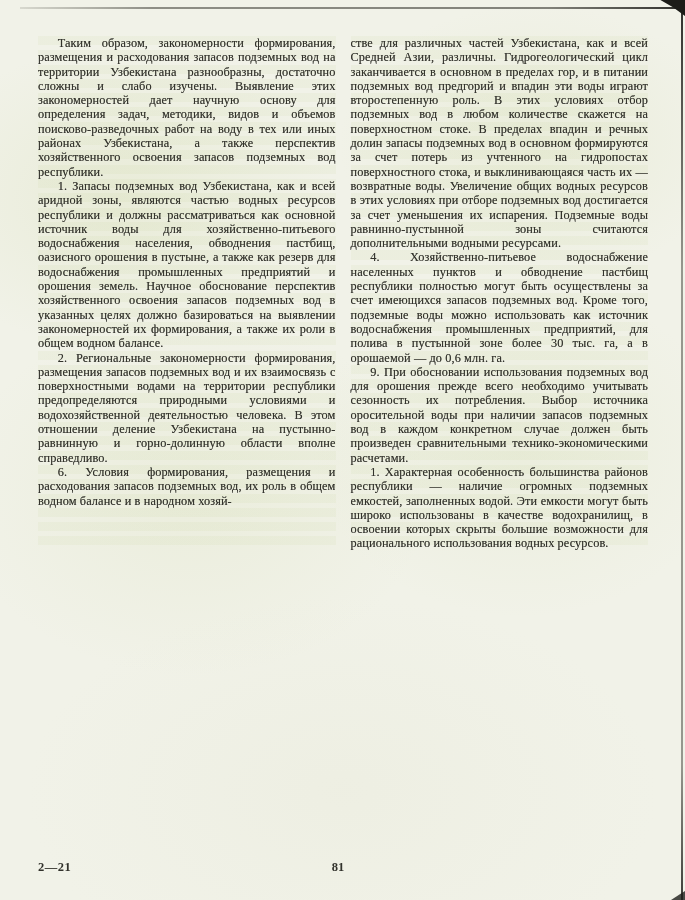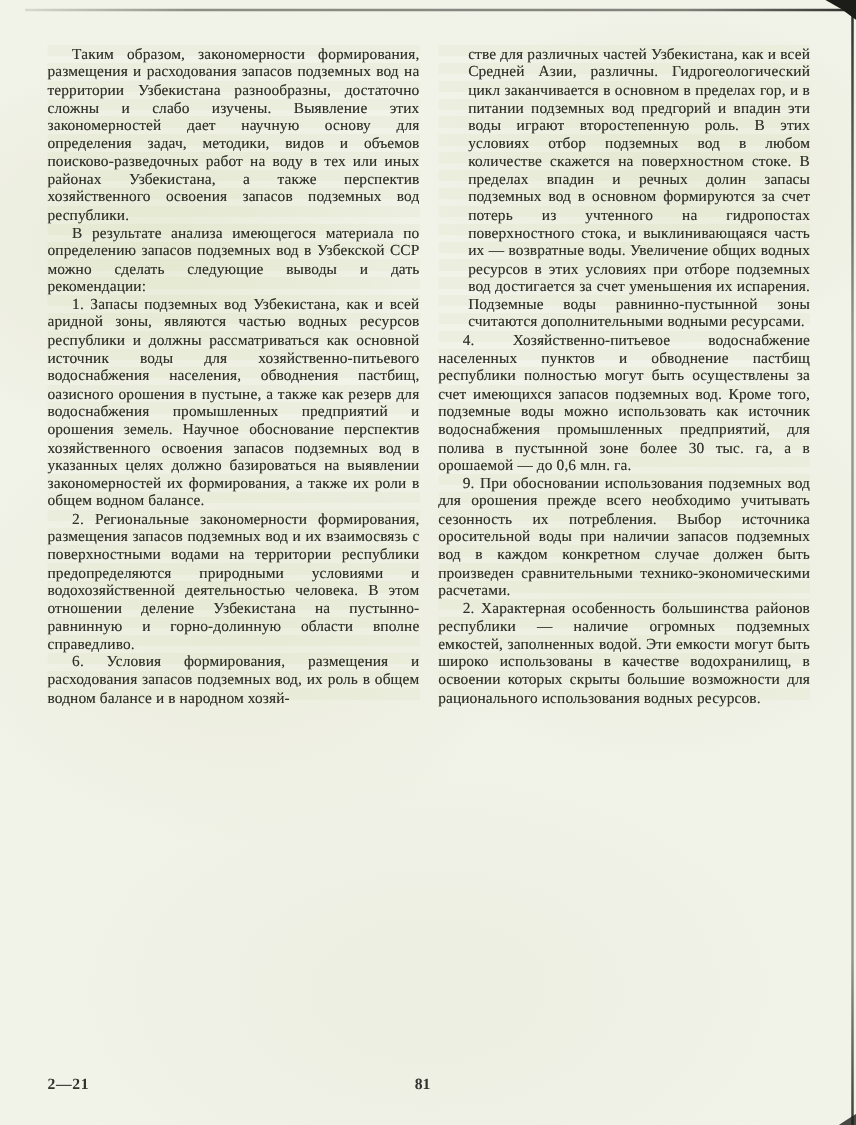--- a/index.html
+++ b/index.html
@@ -40,21 +40,20 @@
     background-image: repeating-linear-gradient(180deg,
       rgba(190,205,140,0.10) 0px, rgba(190,205,140,0.10) 9px,
       rgba(190,205,140,0) 9px, rgba(190,205,140,0) 14.3px);
   }
   .col p {
     margin: 0;
     text-indent: 1.6em;
   }
   .col p.cont {
     text-indent: 0;
-    margin-left: 24px;
   }
   .footer {
     position: absolute;
     left: 38px;
     top: 860px;
     width: 610px;
     height: 18px;
     font-size: 12.5px;
   }
   .footer .sig {
@@ -114,30 +113,29 @@
 <div class="page">
 
   <div class="edge-top"></div>
   <div class="edge-right"></div>
   <div class="corner-tr"></div>
   <div class="corner-br"></div>
 
   <div class="columns">
     <div class="col">
       <p>Таким образом, закономерности формирования, размещения и расходования запасов подземных вод на территории Узбекистана разнообразны, достаточно сложны и слабо изучены. Выявление этих закономерностей дает научную основу для определения задач, методики, видов и объемов поисково-разведочных работ на воду в тех или иных районах Узбекистана, а также перспектив хозяйственного освоения запасов подземных вод республики.</p>
-      <p>В результате анализа имеющегося материала по определению запасов подземных вод в Узбекской ССР можно сделать следующие выводы и дать рекомендации:</p>
       <p>1. Запасы подземных вод Узбекистана, как и всей аридной зоны, являются частью водных ресурсов республики и должны рассматриваться как основной источник воды для хозяйственно-питьевого водоснабжения населения, обводнения пастбищ, оазисного орошения в пустыне, а также как резерв для водоснабжения промышленных предприятий и орошения земель. Научное обоснование перспектив хозяйственного освоения запасов подземных вод в указанных целях должно базироваться на выявлении закономерностей их формирования, а также их роли в общем водном балансе.</p>
       <p>2. Региональные закономерности формирования, размещения запасов подземных вод и их взаимосвязь с поверхностными водами на территории республики предопределяются природными условиями и водохозяйственной деятельностью человека. В этом отношении деление Узбекистана на пустынно-равнинную и горно-долинную области вполне справедливо.</p>
       <p>6. Условия формирования, размещения и расходования запасов подземных вод, их роль в общем водном балансе и в народном хозяй-</p>
     </div>
     <div class="col">
       <p class="cont">стве для различных частей Узбекистана, как и всей Средней Азии, различны. Гидрогеологический цикл заканчивается в основном в пределах гор, и в питании подземных вод предгорий и впадин эти воды играют второстепенную роль. В этих условиях отбор подземных вод в любом количестве скажется на поверхностном стоке. В пределах впадин и речных долин запасы подземных вод в основном формируются за счет потерь из учтенного на гидропостах поверхностного стока, и выклинивающаяся часть их — возвратные воды. Увеличение общих водных ресурсов в этих условиях при отборе подземных вод достигается за счет уменьшения их испарения. Подземные воды равнинно-пустынной зоны считаются дополнительными водными ресурсами.</p>
       <p>4. Хозяйственно-питьевое водоснабжение населенных пунктов и обводнение пастбищ республики полностью могут быть осуществлены за счет имеющихся запасов подземных вод. Кроме того, подземные воды можно использовать как источник водоснабжения промышленных предприятий, для полива в пустынной зоне более 30 тыс. га, а в орошаемой — до 0,6 млн. га.</p>
       <p>9. При обосновании использования подземных вод для орошения прежде всего необходимо учитывать сезонность их потребления. Выбор источника оросительной воды при наличии запасов подземных вод в каждом конкретном случае должен быть произведен сравнительными технико-экономическими расчетами.</p>
-      <p>2. Характерная особенность большинства районов республики — наличие огромных подземных емкостей, заполненных водой. Эти емкости могут быть широко использованы в качестве водохранилищ, в освоении которых скрыты большие возможности для рационального использования водных ресурсов.</p>
+      <p>1. Характерная особенность большинства районов республики — наличие огромных подземных емкостей, заполненных водой. Эти емкости могут быть широко использованы в качестве водохранилищ, в освоении которых скрыты большие возможности для рационального использования водных ресурсов.</p>
     </div>
   </div>
 
   <div class="footer">
     <span class="sig">2—21</span>
     <span class="pagenum">81</span>
   </div>
 
 </div>
 

